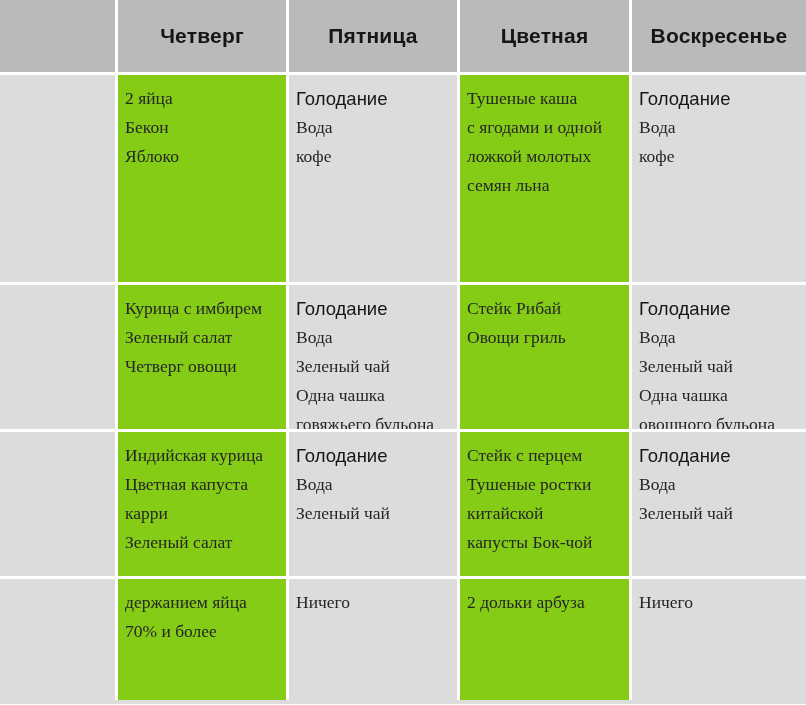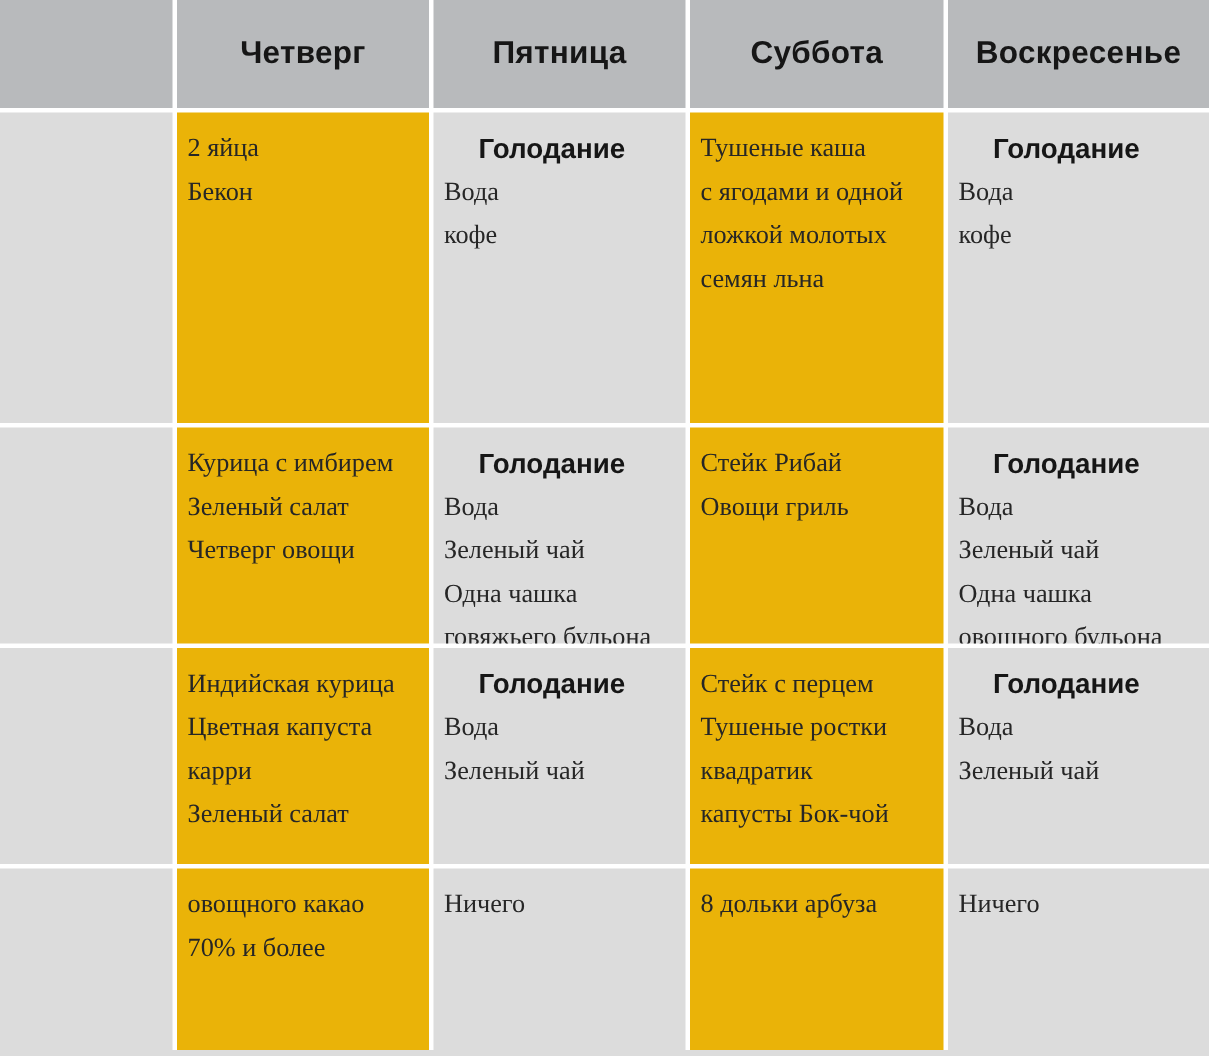--- a/index.html
+++ b/index.html
@@ -30,60 +30,60 @@
     display: flex;
     align-items: center;
     justify-content: center;
     font-family: "Liberation Sans", sans-serif;
     font-weight: bold;
     font-size: 21px;
     color: #161616;
     letter-spacing: 0.2px;
   }
   .body-cell {
-    background: #eab308;
+    background: #84cc16;
     padding: 9px 4px 0 7px;
     font-family: "Liberation Serif", serif;
     font-size: 17.5px;
     line-height: 29px;
     color: #262626;
   }
   .body-cell.shaded, .header-col-blank-body {
     background: var(--shaded-bg, #dcdcdc);
   }
   .line {
     white-space: nowrap;
   }
   .line.bold {
     font-family: "Liberation Sans", sans-serif;
-    font-weight: bold;
+    font-weight: normal;
     font-size: 18.5px;
     color: #161616;
-    margin-left: 23px;
   }
   .bottom-strip {
     width: 806px;
     height: 5px;
     background: var(--shaded-bg, #dcdcdc);
   }
 </style>
 </head>
 <body>
 
 <div class="page">
   <div class="table">
       <div class="cell header-cell"></div>
       <div class="cell header-cell">Четверг</div>
       <div class="cell header-cell">Пятница</div>
-      <div class="cell header-cell">Суббота</div>
+      <div class="cell header-cell">Цветная</div>
       <div class="cell header-cell">Воскресенье</div>
       <div class="cell body-cell shaded"></div>
       <div class="cell body-cell">
         <div class="line">2 яйца</div>
         <div class="line">Бекон</div>
+        <div class="line">Яблоко</div>
       </div>
       <div class="cell body-cell shaded">
         <div class="line bold">Голодание</div>
         <div class="line">Вода</div>
         <div class="line">кофе</div>
       </div>
       <div class="cell body-cell">
         <div class="line">Тушеные каша</div>
         <div class="line">с ягодами и одной</div>
         <div class="line">ложкой молотых</div>
@@ -126,37 +126,37 @@
         <div class="line">Зеленый салат</div>
       </div>
       <div class="cell body-cell shaded">
         <div class="line bold">Голодание</div>
         <div class="line">Вода</div>
         <div class="line">Зеленый чай</div>
       </div>
       <div class="cell body-cell">
         <div class="line">Стейк с перцем</div>
         <div class="line">Тушеные ростки</div>
-        <div class="line">квадратик</div>
+        <div class="line">китайской</div>
         <div class="line">капусты Бок-чой</div>
       </div>
       <div class="cell body-cell shaded">
         <div class="line bold">Голодание</div>
         <div class="line">Вода</div>
         <div class="line">Зеленый чай</div>
       </div>
       <div class="cell body-cell shaded"></div>
       <div class="cell body-cell">
-        <div class="line">овощного какао</div>
+        <div class="line">держанием яйца</div>
         <div class="line">70% и более</div>
       </div>
       <div class="cell body-cell shaded">
         <div class="line">Ничего</div>
       </div>
       <div class="cell body-cell">
-        <div class="line">8 дольки арбуза</div>
+        <div class="line">2 дольки арбуза</div>
       </div>
       <div class="cell body-cell shaded">
         <div class="line">Ничего</div>
       </div>
     </div>
   <div class="bottom-strip"></div>
 </div>
 
 </body></html>

